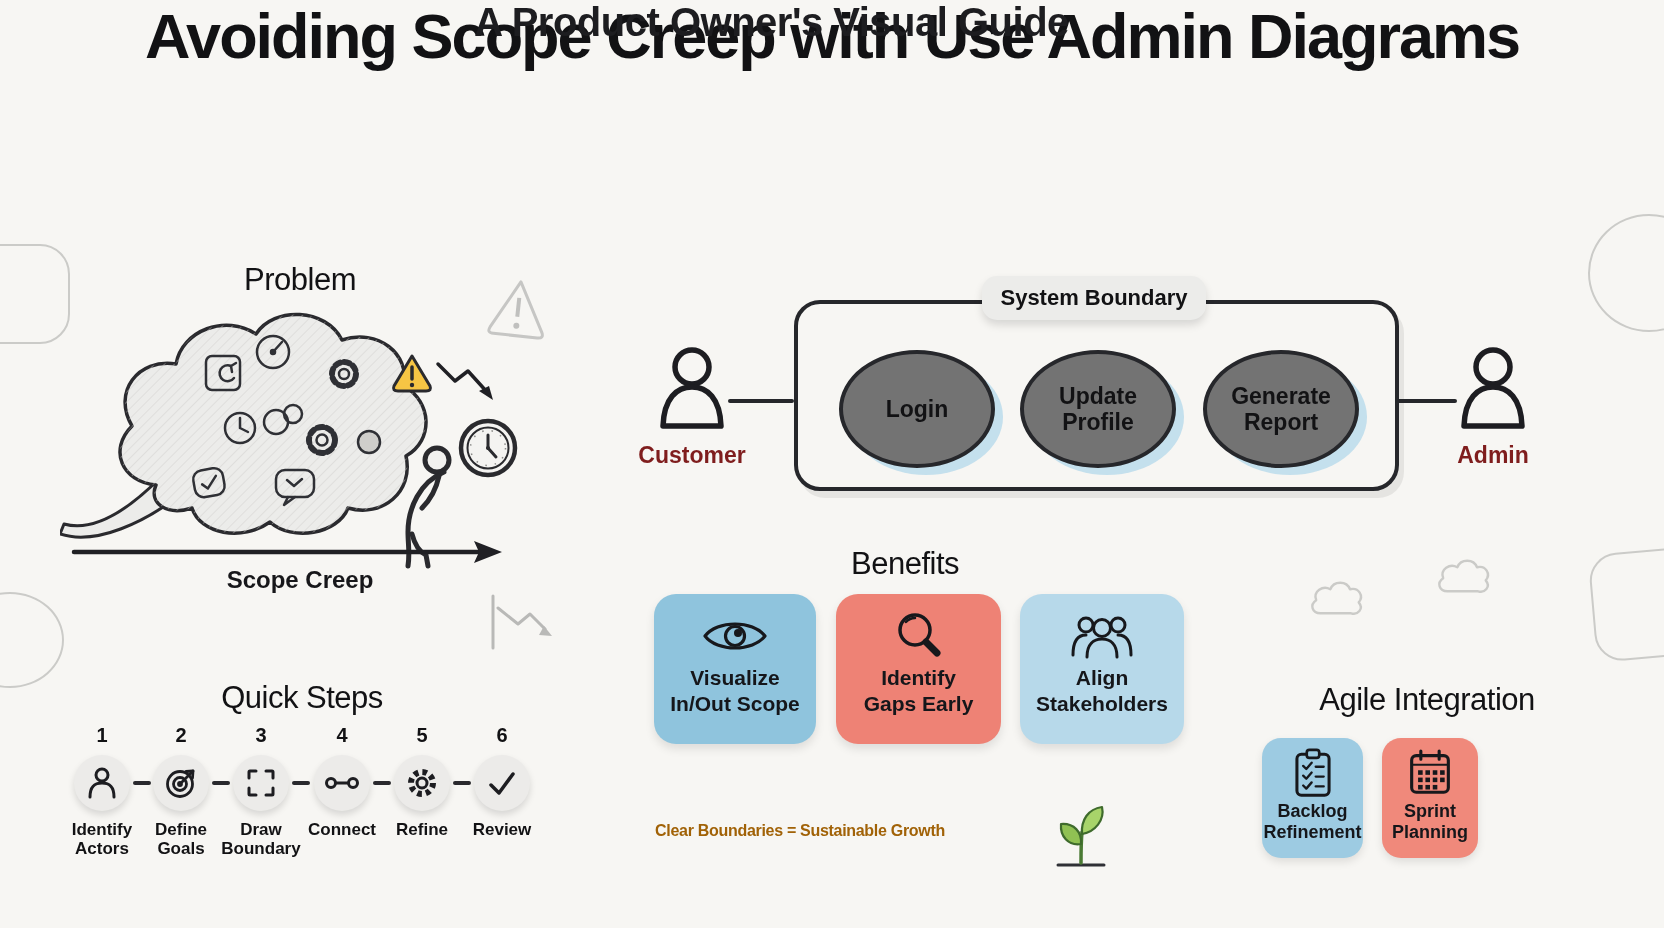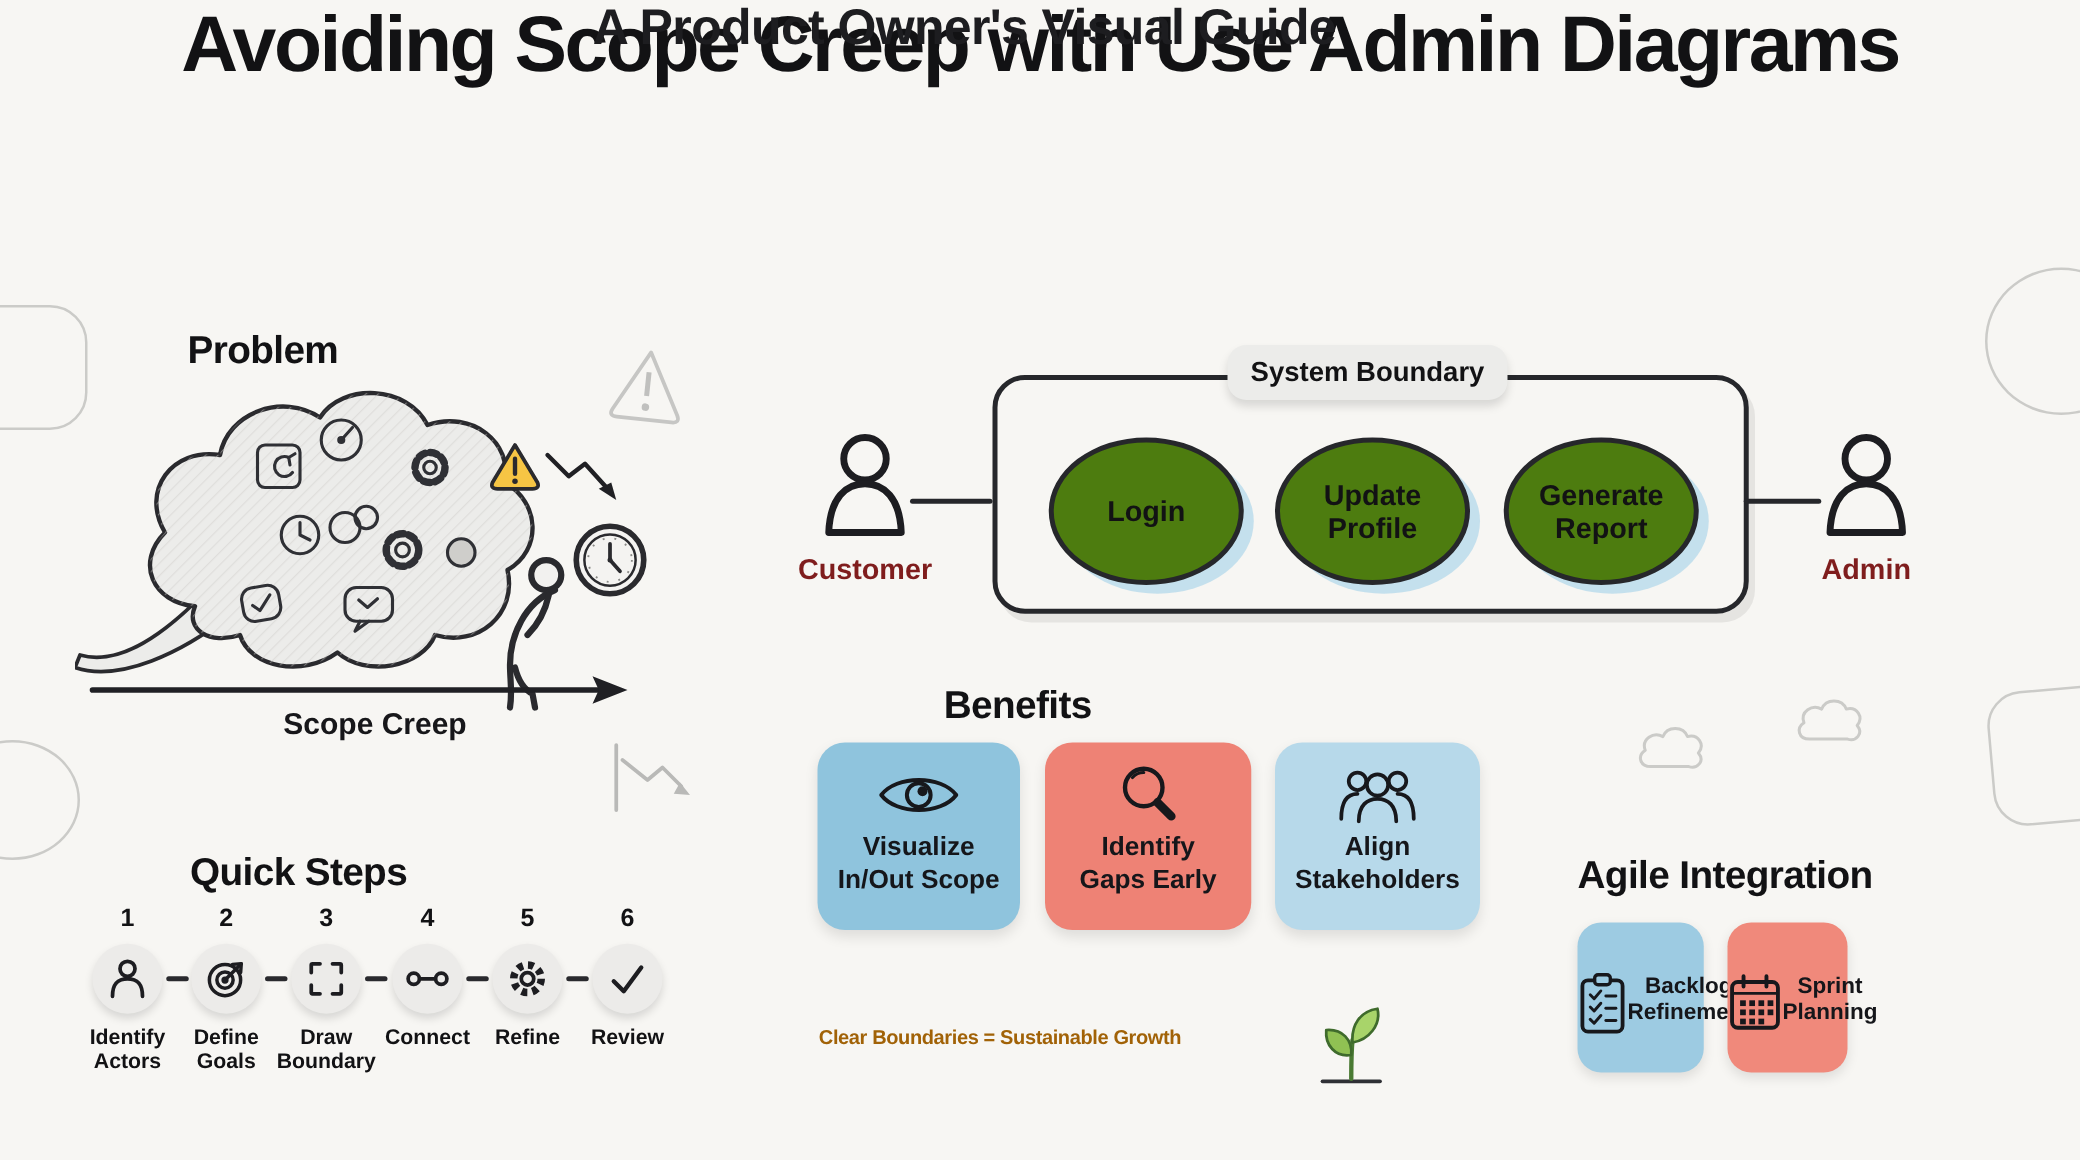--- a/index.html
+++ b/index.html
@@ -3,46 +3,46 @@
 <meta charset="utf-8">
 <style>
   html,body{margin:0;padding:0;}
   body{font-family:"Liberation Sans","DejaVu Sans",sans-serif;background:#e8e8e8;}
   #canvas{position:relative;width:1664px;height:928px;background:#f7f6f3;overflow:hidden;color:#17171a;}
   .abs{position:absolute;}
   
   .title{left:0;top:72;width:1664px;font-size:63px;font-weight:800;letter-spacing:-2px;text-align:center;color:#121214;}
   .subtitle{left:0;top:150;width:1447px;font-size:40px;font-weight:700;letter-spacing:-0.5px;text-align:center;color:#1d1d20;padding-left:48px;}
   
-  .sec-h{font-size:31px;font-weight:700;letter-spacing:-0.5px;color:#121214;}
+  .sec-h{font-size:31px;font-weight:400;letter-spacing:-0.5px;color:#121214;text-align:center;}
   
   .boundary{left:794px;top:300px;width:597px;height:183px;border:4px solid #26272b;border-radius:26px;background:transparent;box-shadow:5px 7px 0 rgba(0,0,0,0.07);}
   .pill{left:982px;top:276px;width:224px;height:44px;background:#ececea;border-radius:15px;box-shadow:0 5px 8px rgba(0,0,0,0.13);
         font-size:22px;font-weight:800;line-height:44px;text-align:center;color:#121214;}
-  .usecase{width:148px;height:110px;border:4px solid #26272b;border-radius:50%;background:#4d7c0f;
+  .usecase{width:148px;height:110px;border:4px solid #26272b;border-radius:50%;background:#737373;
            box-shadow:9px 8px 0 -1px rgba(154,205,231,0.55);display:flex;flex-direction:column;justify-content:center;align-items:center;}
   .usecase div{font-size:23px;font-weight:800;line-height:26px;color:#121214;}
   .actor-label{width:160px;font-size:23px;font-weight:800;text-align:center;color:#7f1d1d;}
   .conn{height:4px;background:#26272b;border-radius:2px;}
   
   .bcard{top:594px;height:150px;border-radius:22px;box-shadow:0 5px 10px rgba(0,0,0,0.10);
          display:flex;flex-direction:column;align-items:center;}
   .bcard .bicon{margin-top:17px;height:50px;display:flex;align-items:center;}
   .bcard .blabel{margin-top:4px;font-size:21px;font-weight:800;line-height:26px;text-align:center;color:#15161a;}
   
   .stepnum{width:40px;font-size:20px;font-weight:800;text-align:center;color:#121214;}
   .stepcirc{width:56px;height:56px;border-radius:50%;background:#ecebe9;box-shadow:0 4px 7px rgba(0,0,0,0.13);
             display:flex;align-items:center;justify-content:center;}
   .steplabel{width:96px;font-size:17px;font-weight:800;line-height:19px;text-align:center;color:#121214;}
   .stepconn{top:781px;height:4px;background:#2a2a2e;border-radius:2px;}
   
   .tagline{left:550px;top:822px;width:500px;font-size:16px;font-weight:800;letter-spacing:-0.3px;white-space:nowrap;text-align:center;color:#a16207;}
   
   .acard{top:738px;height:120px;border-radius:19px;box-shadow:0 4px 9px rgba(0,0,0,0.10);
-         display:flex;flex-direction:row;align-items:center;}
+         display:flex;flex-direction:column;align-items:center;}
   .acard .aicon{margin-top:9px;height:52px;display:flex;align-items:center;}
   .acard .alabel{margin-top:2px;font-size:18px;font-weight:800;line-height:21px;text-align:center;color:#15161a;}
   
   .decor{border:2.5px solid #cbcbc8;background:transparent;}
 </style>
 </head>
 <body>
 
 <div id="canvas">
 

